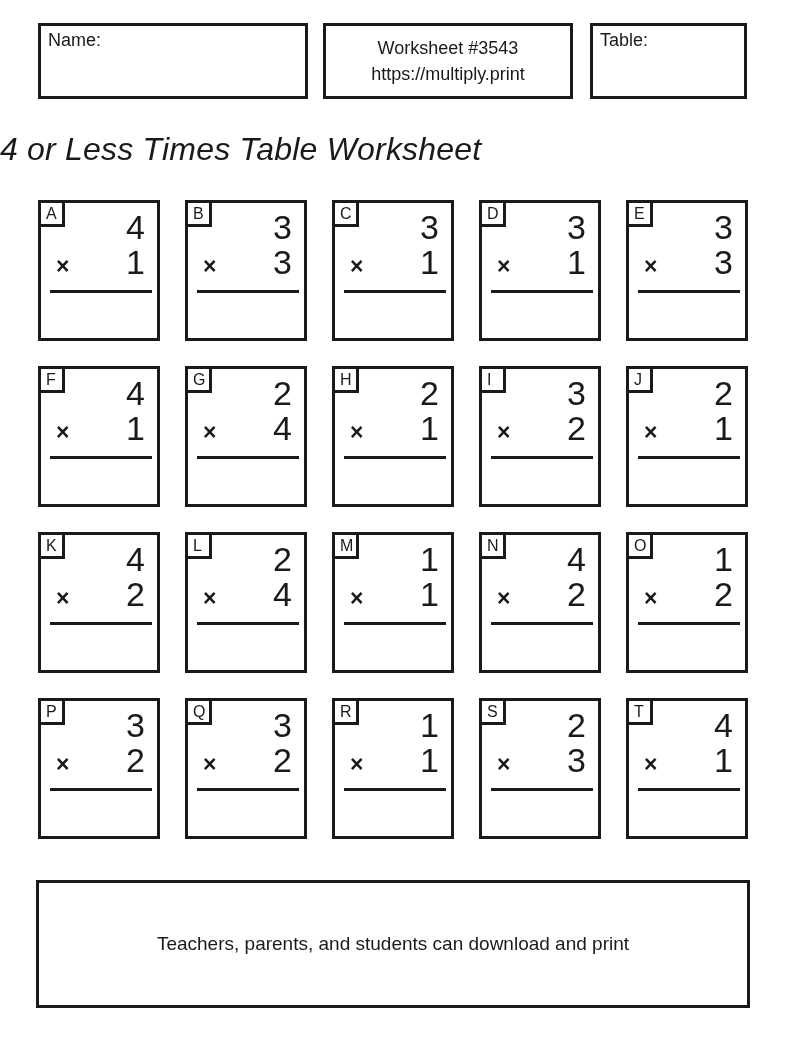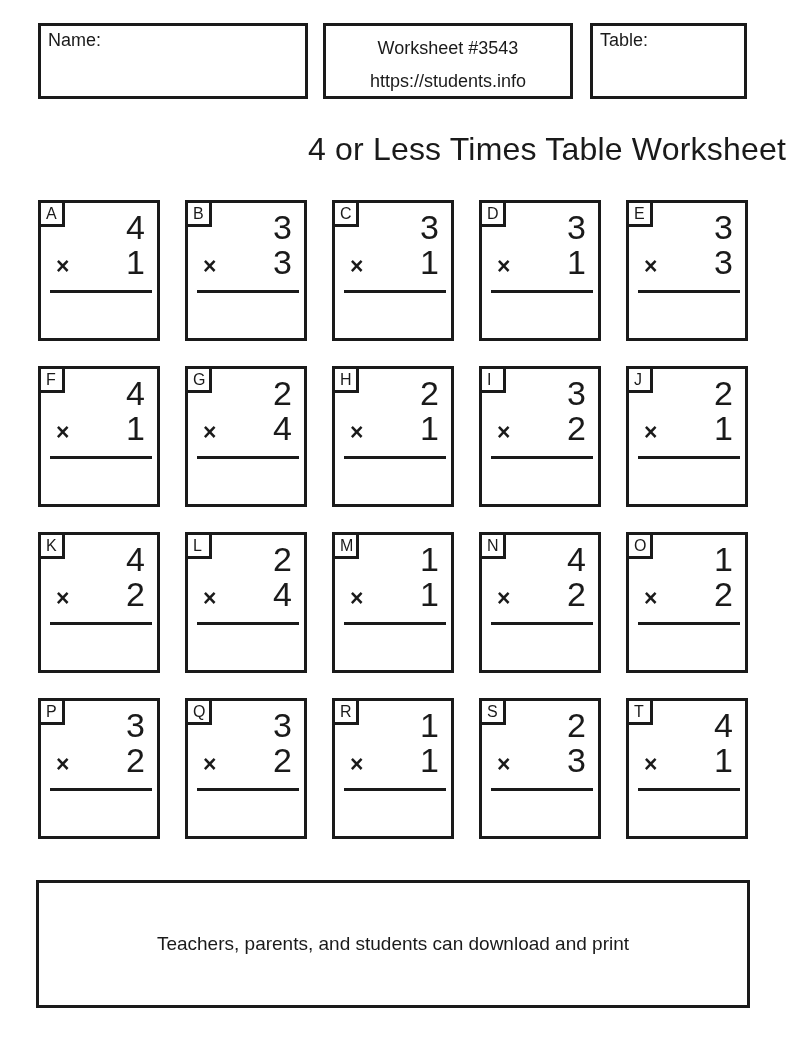--- a/index.html
+++ b/index.html
@@ -30,30 +30,31 @@
   .hdr-label{
     font-size:18px;
     padding:4px 0 0 7px;
   }
   .ws-box{
     left:323px;width:250px;
     display:flex;flex-direction:column;
     align-items:center;justify-content:center;
     gap:6px;
   }
-  .ws-line{font-size:18px;line-height:20px;text-align:left;margin-top:7px;}
+  .ws-line{font-size:18px;line-height:20px;text-align:left;}
 
   
   .title{
     position:absolute;
     top:131px;left:0;right:0;
-    text-align:right;
+    text-align:left;
     font-size:32px;
     font-weight:400;
     letter-spacing:0.2px;
+    font-style:italic;
   }
 
   
   .grid{
     position:absolute;
     top:200px;left:38px;
     width:710px;
     display:grid;
     grid-template-columns:repeat(5,122px);
     grid-auto-rows:141px;
@@ -118,21 +119,21 @@
 </head>
 <body>
 
 <div class="page">
 
   <div class="hdr-box name-box">
     <div class="hdr-label">Name:</div>
   </div>
   <div class="hdr-box ws-box">
     <div class="ws-line">Worksheet #3543</div>
-    <div class="ws-line">https://students.info</div>
+    <div class="ws-line">https://multiply.print</div>
   </div>
   <div class="hdr-box date-box">
     <div class="hdr-label">Table:</div>
   </div>
 
   <div class="title">4 or Less Times Table Worksheet</div>
 
   <div class="grid">
 
     <div class="cell">

